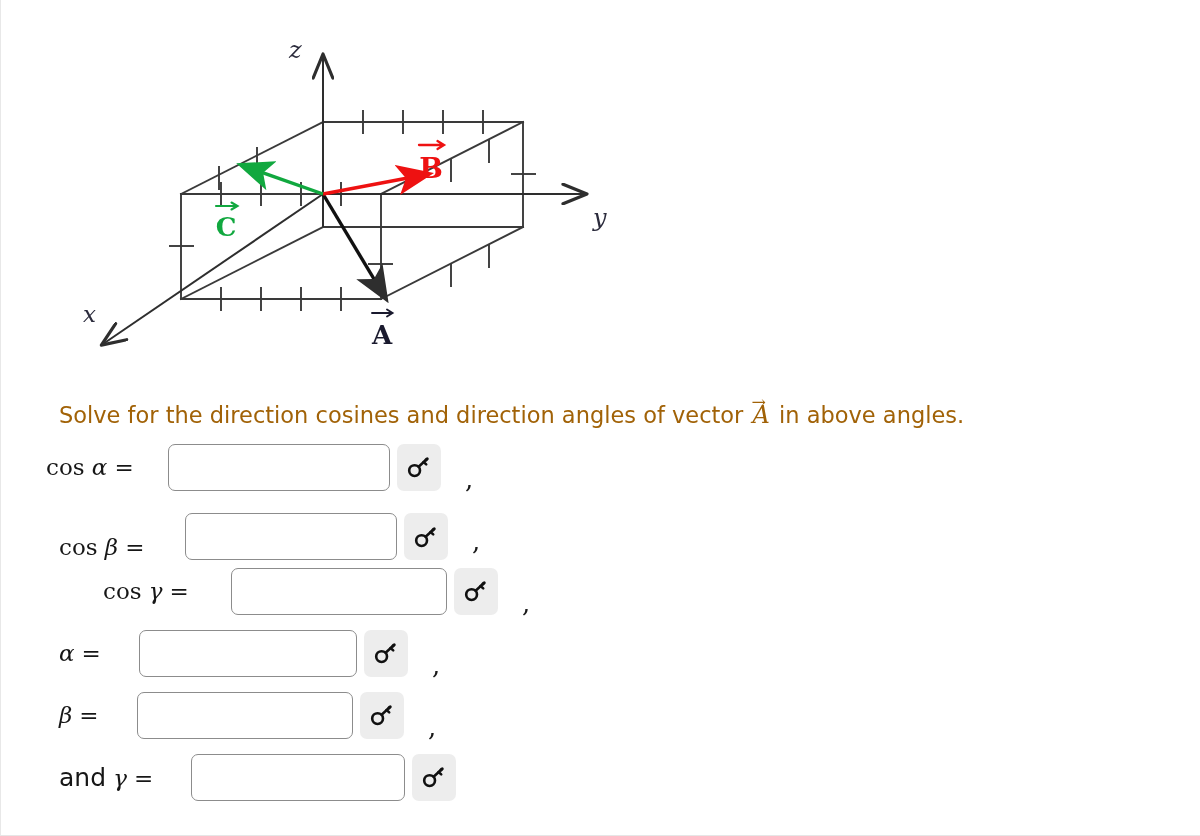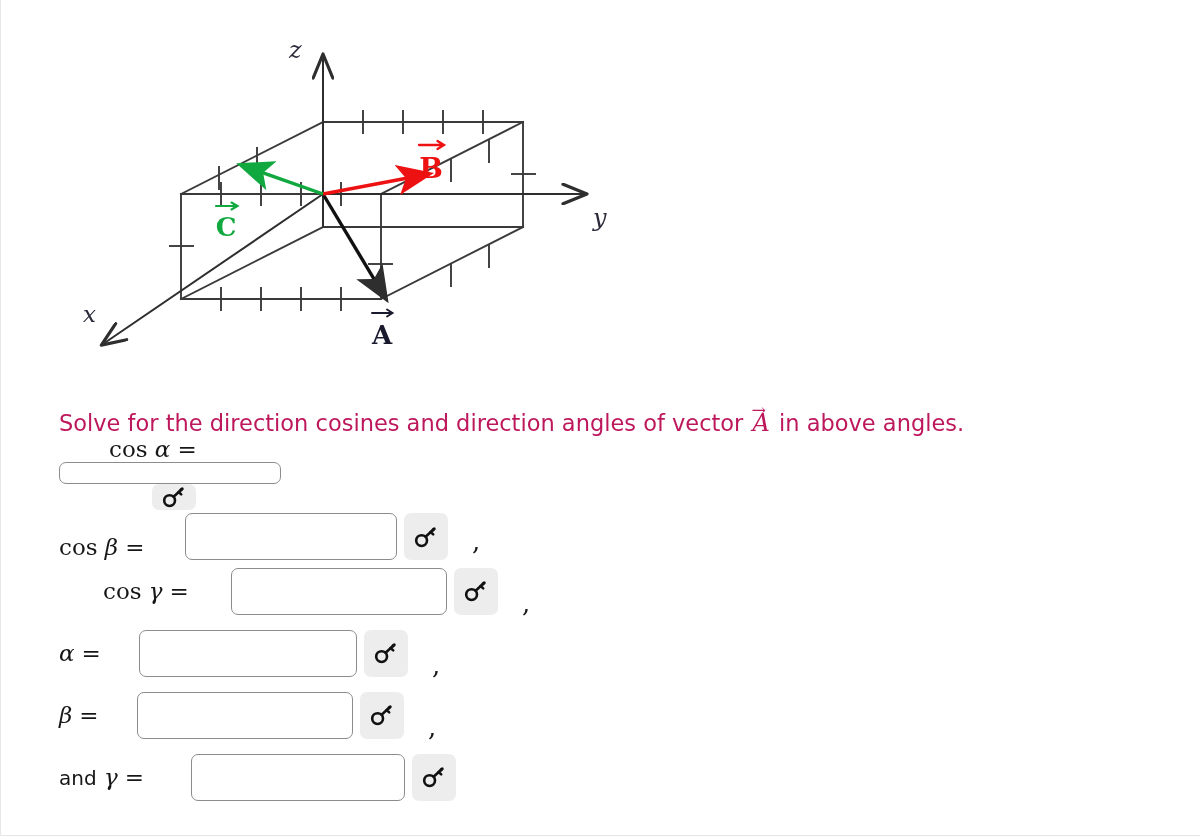--- a/index.html
+++ b/index.html
@@ -36,23 +36,22 @@
 
   
   #question {
     position: absolute;
     left: 58px;
     top: 400px;
     width: 1070px;
     font-family: "DejaVu Sans", sans-serif;
     font-size: 22.5px;
     line-height: 1.25;
-    color: #be185d;
+    color: #a16207;
     white-space: nowrap;
-    margin-top: 8px;
   }
   .vecA-inline {
     font-family: "DejaVu Serif", serif;
     font-style: italic;
     font-size: 24px;
     position: relative;
     padding: 0 2px;
   }
   .vecA-inline .ovr {
     position: absolute;
@@ -84,21 +83,21 @@
     font-family: "DejaVu Serif", serif;
     font-size: 23px;
     color: #161616;
     white-space: nowrap;
     display: inline-block;
   }
   .lbl .gk { font-style: italic; }
   .lbl .eq { padding-left: 7px; }
   .lbl .andw {
     font-family: "DejaVu Sans", sans-serif;
-    font-size: 20px;
+    font-size: 25px;
     font-style: normal;
   }
   .ans-input {
     height: 47px;
     border: 1.6px solid #8c8c8c;
     border-radius: 7px;
     background: #ffffff;
     box-sizing: border-box;
     font-family: "DejaVu Sans", sans-serif;
     font-size: 17px;
@@ -249,21 +248,21 @@
   </div>
 
   <div id="question">
     <span>Solve for the direction cosines and direction angles of vector</span>
     <span class="vecA-inline"><span class="ovr">→</span><span>A</span></span>
     <span>in above angles.</span>
   </div>
 
   <div id="rows">
       <div class="row">
-        <div class="row-inner" style="left: 58px; flex-direction: column;">
+        <div class="row-inner" style="left: 45px;">
           <span class="lbl" style="width: 122px;"><span>cos</span> <span class="gk">α</span><span class="eq">=</span></span>
           <input type="text" class="ans-input" value="" placeholder="" style="width: 222px;">
           <button class="key-btn" type="button">
             <span>
               <svg width="26" height="26" viewBox="0 0 26 26" aria-hidden="true">
                 <circle cx="8.6" cy="16.6" r="5.4" fill="none" stroke="#111" stroke-width="2.6"></circle>
                 <path d="M12.6,12.8 L21.4,4.6" stroke="#111" stroke-width="2.6" stroke-linecap="round"></path>
                 <path d="M17.6,8.0 L20.2,10.4" stroke="#111" stroke-width="2.6" stroke-linecap="round"></path>
                 <path d="M20.3,3.4 L22.6,5.6 L20.4,7.8 L18.2,5.6 Z" fill="#111"></path>
               </svg>

